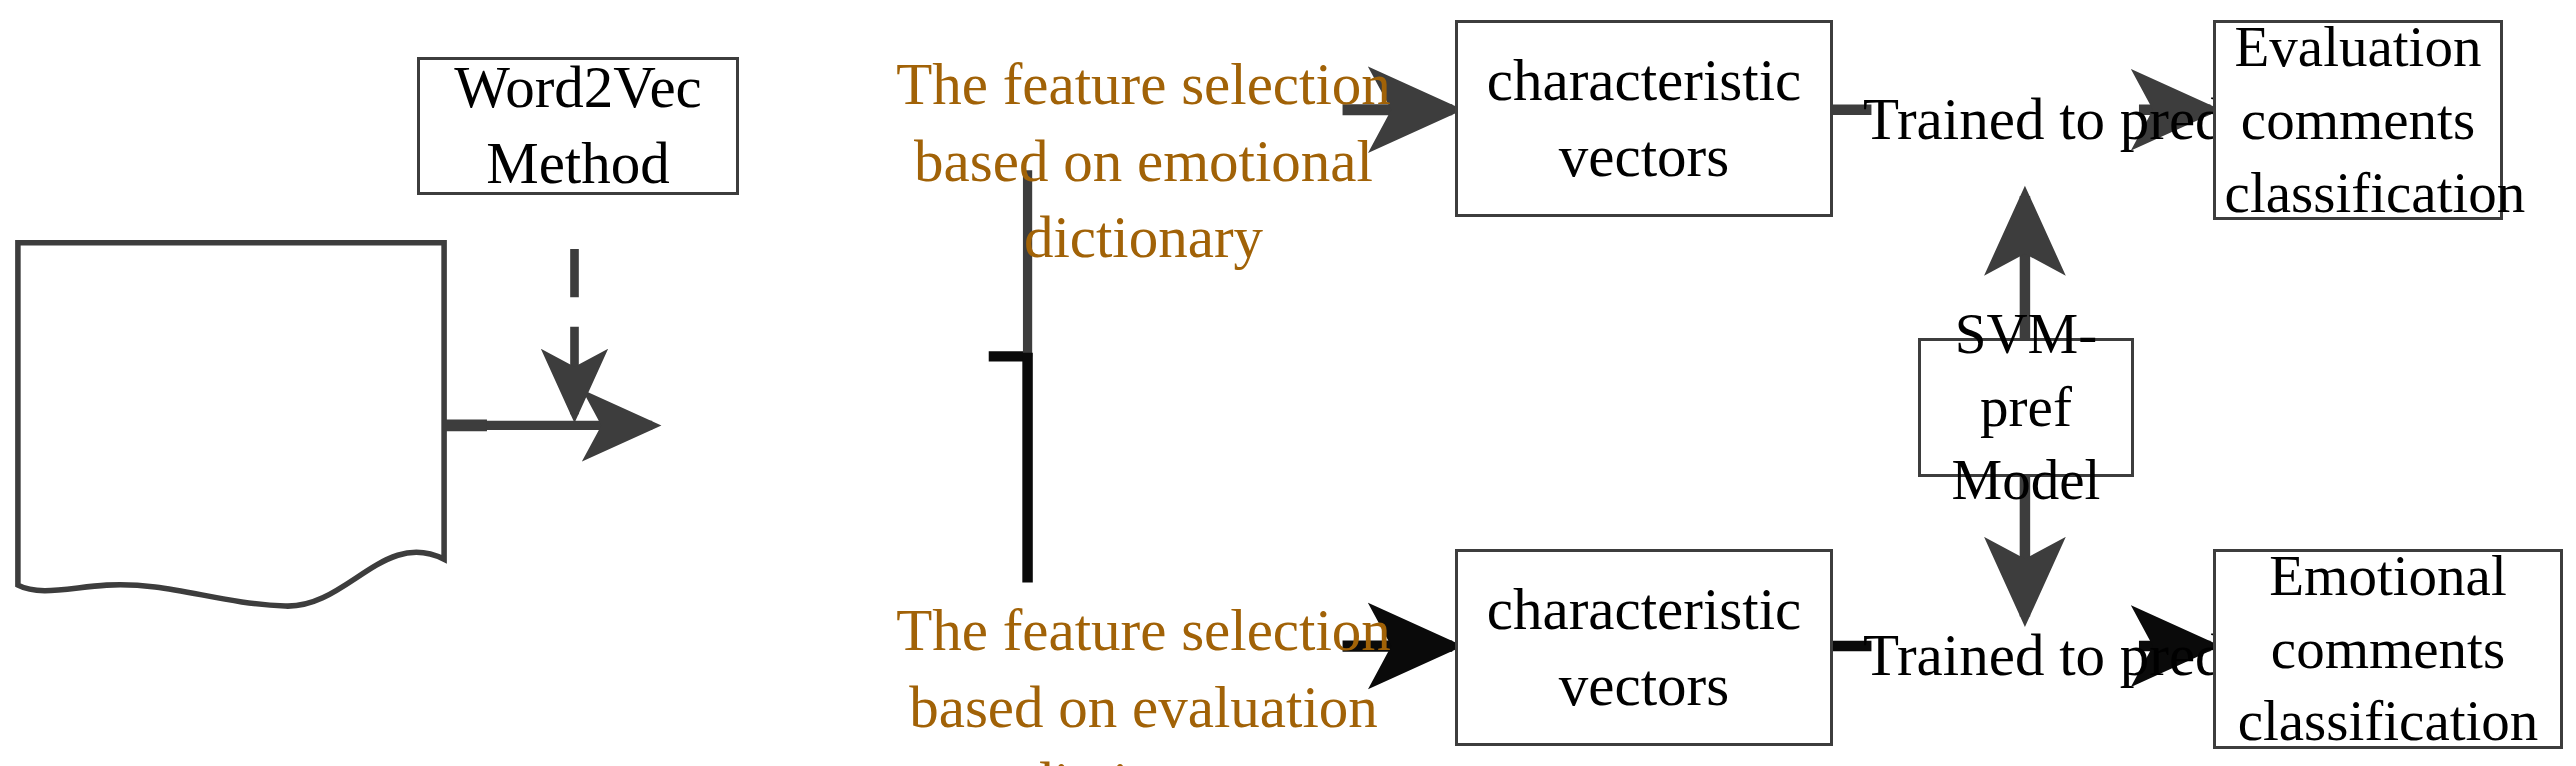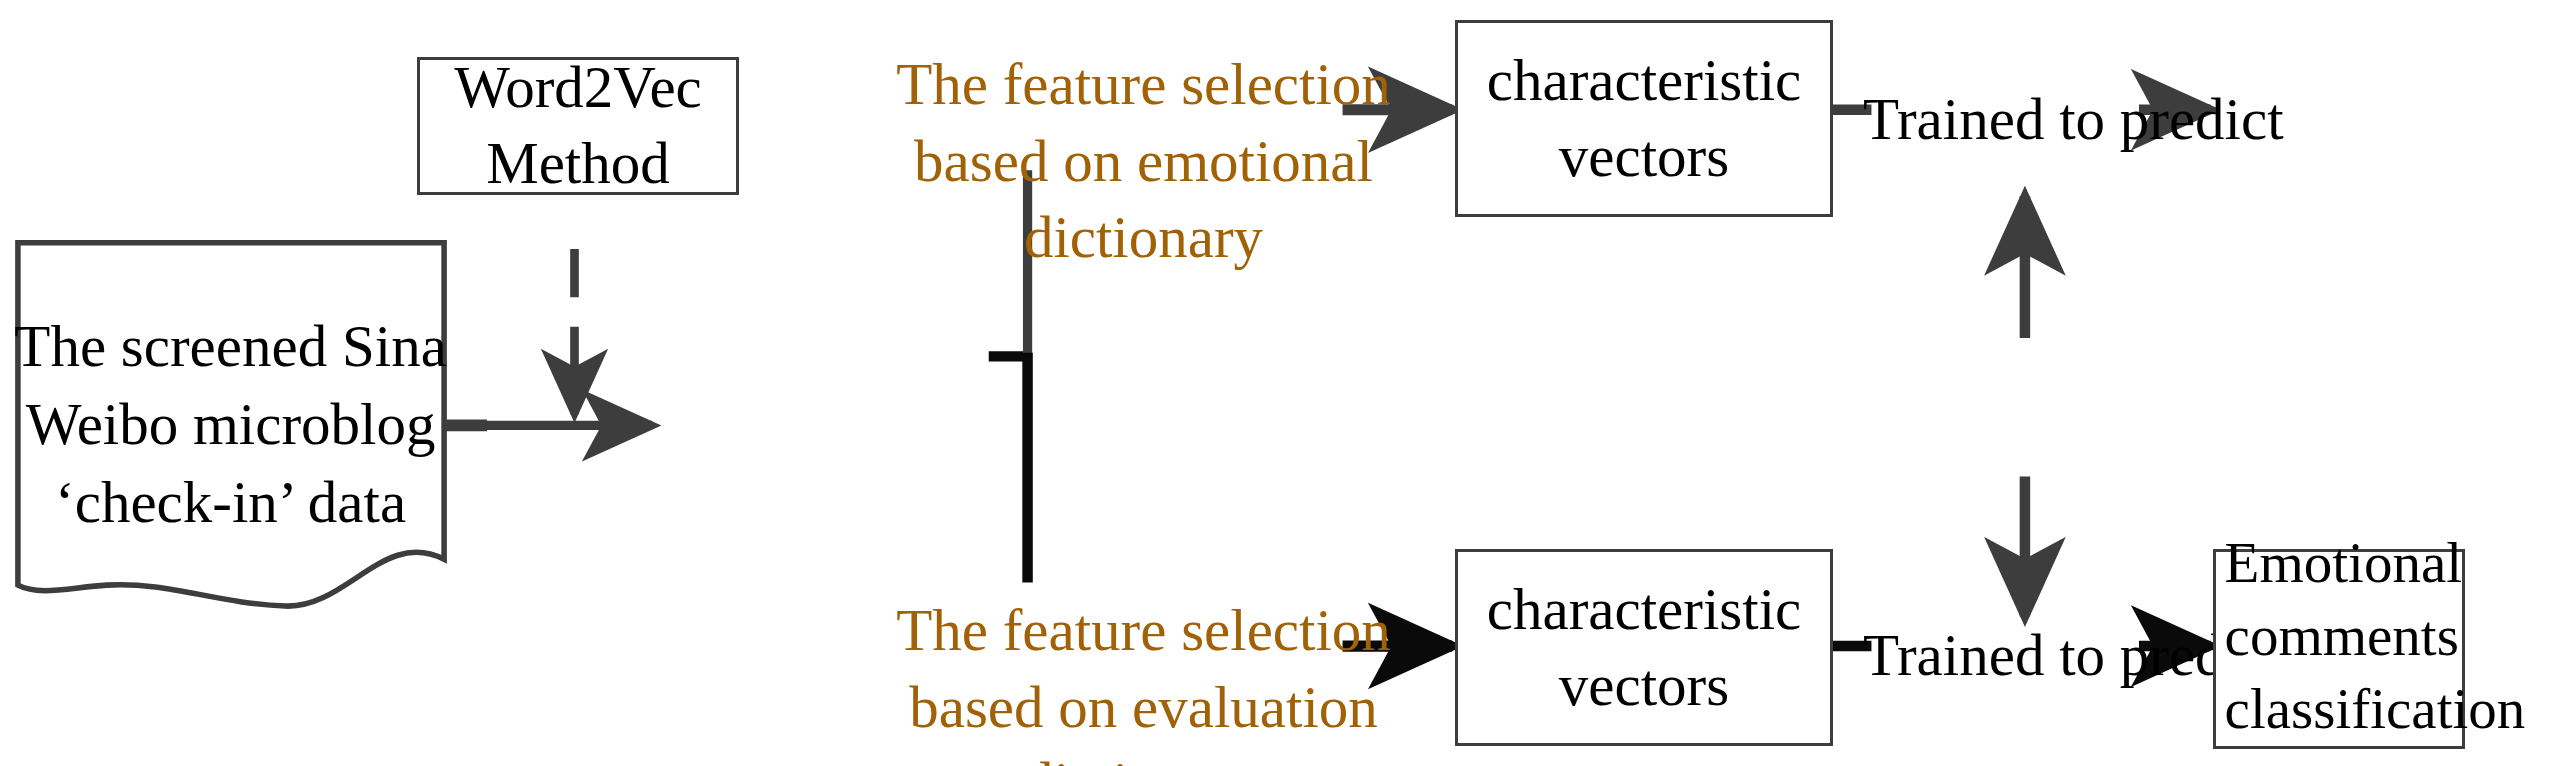--- a/index.html
+++ b/index.html
@@ -125,52 +125,58 @@
     <g>
       <line x1="3285" y1="773" x2="3285" y2="1000" stroke="#3d3d3d" stroke-width="17" marker-end="url(#ah)"></line>
     </g>
   </svg>
 
   <div class="doc-shape" style="left:13.6px; top:239px; width:434px; height:372px;">
     <svg width="434" height="372" viewBox="0 0 704 604">
       <path d="M6,6 L698,6 L698,520 C600,470 540,600 440,596 C330,592 250,556 150,562 C90,566 40,580 6,562 Z" fill="#ffffff" stroke="#3d3d3d" stroke-width="9" stroke-linejoin="miter"></path>
     </svg>
   </div>
-  <div class="doc-text fs-96" style="left:13.6px; top:308px; width:434px;">The screened Sina
-Weibo microblog
-‘check-in’ data</div>
 
   <div class="node fs-96" style="left:417px; top:57px; width:322px; height:138px;">
     <span class="node-label">Word2Vec
 Method</span>
   </div>
 
 
   <div class="free-label fs-96" style="left:866px; top:46px; width:555px;">The feature selection
 based on emotional dictionary</div>
 
   <div class="node fs-96" style="left:1455px; top:20.3px; width:378px; height:197px;">
     <span class="node-label">characteristic
 vectors</span>
   </div>
 
   <div class="edge-label fs-96" style="left:1863px; top:90px;">Trained to predict</div>
 
+  <div class="node fs-92" style="left:2213px; top:20.3px; width:290px; height:200px;">
+    <span class="node-label">Evaluation
+comments
+classification</span>
+  </div>
 
+  <div class="node fs-92" style="left:1918px; top:338px; width:216px; height:139px;">
+    <span class="node-label">SVM-pref
+Model</span>
+  </div>
 
   <div class="free-label fs-96" style="left:866px; top:592px; width:555px;">The feature selection
 based on evaluation dictionary</div>
 
   <div class="node fs-96" style="left:1455px; top:549px; width:378px; height:197px;">
     <span class="node-label">characteristic
 vectors</span>
   </div>
 
   <div class="edge-label fs-96" style="left:1863px; top:626px;">Trained to predict</div>
 
-  <div class="node fs-92" style="left:2213px; top:549px; width:252px; height:200px;align-items:flex-end;">
+  <div class="node fs-92" style="left:2213px; top:549px; width:350px; height:200px;">
     <span class="node-label">Emotional
 comments
 classification</span>
   </div>
 
 </div>
 
 
 </body></html>

